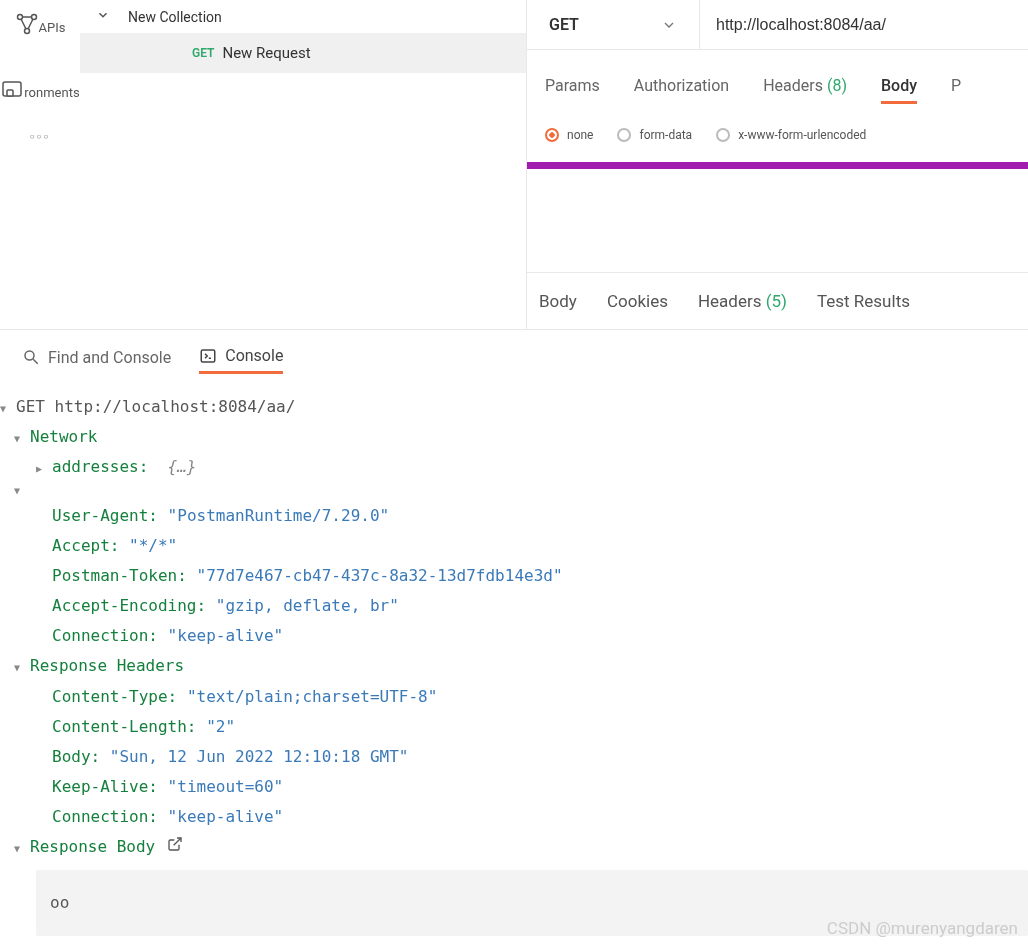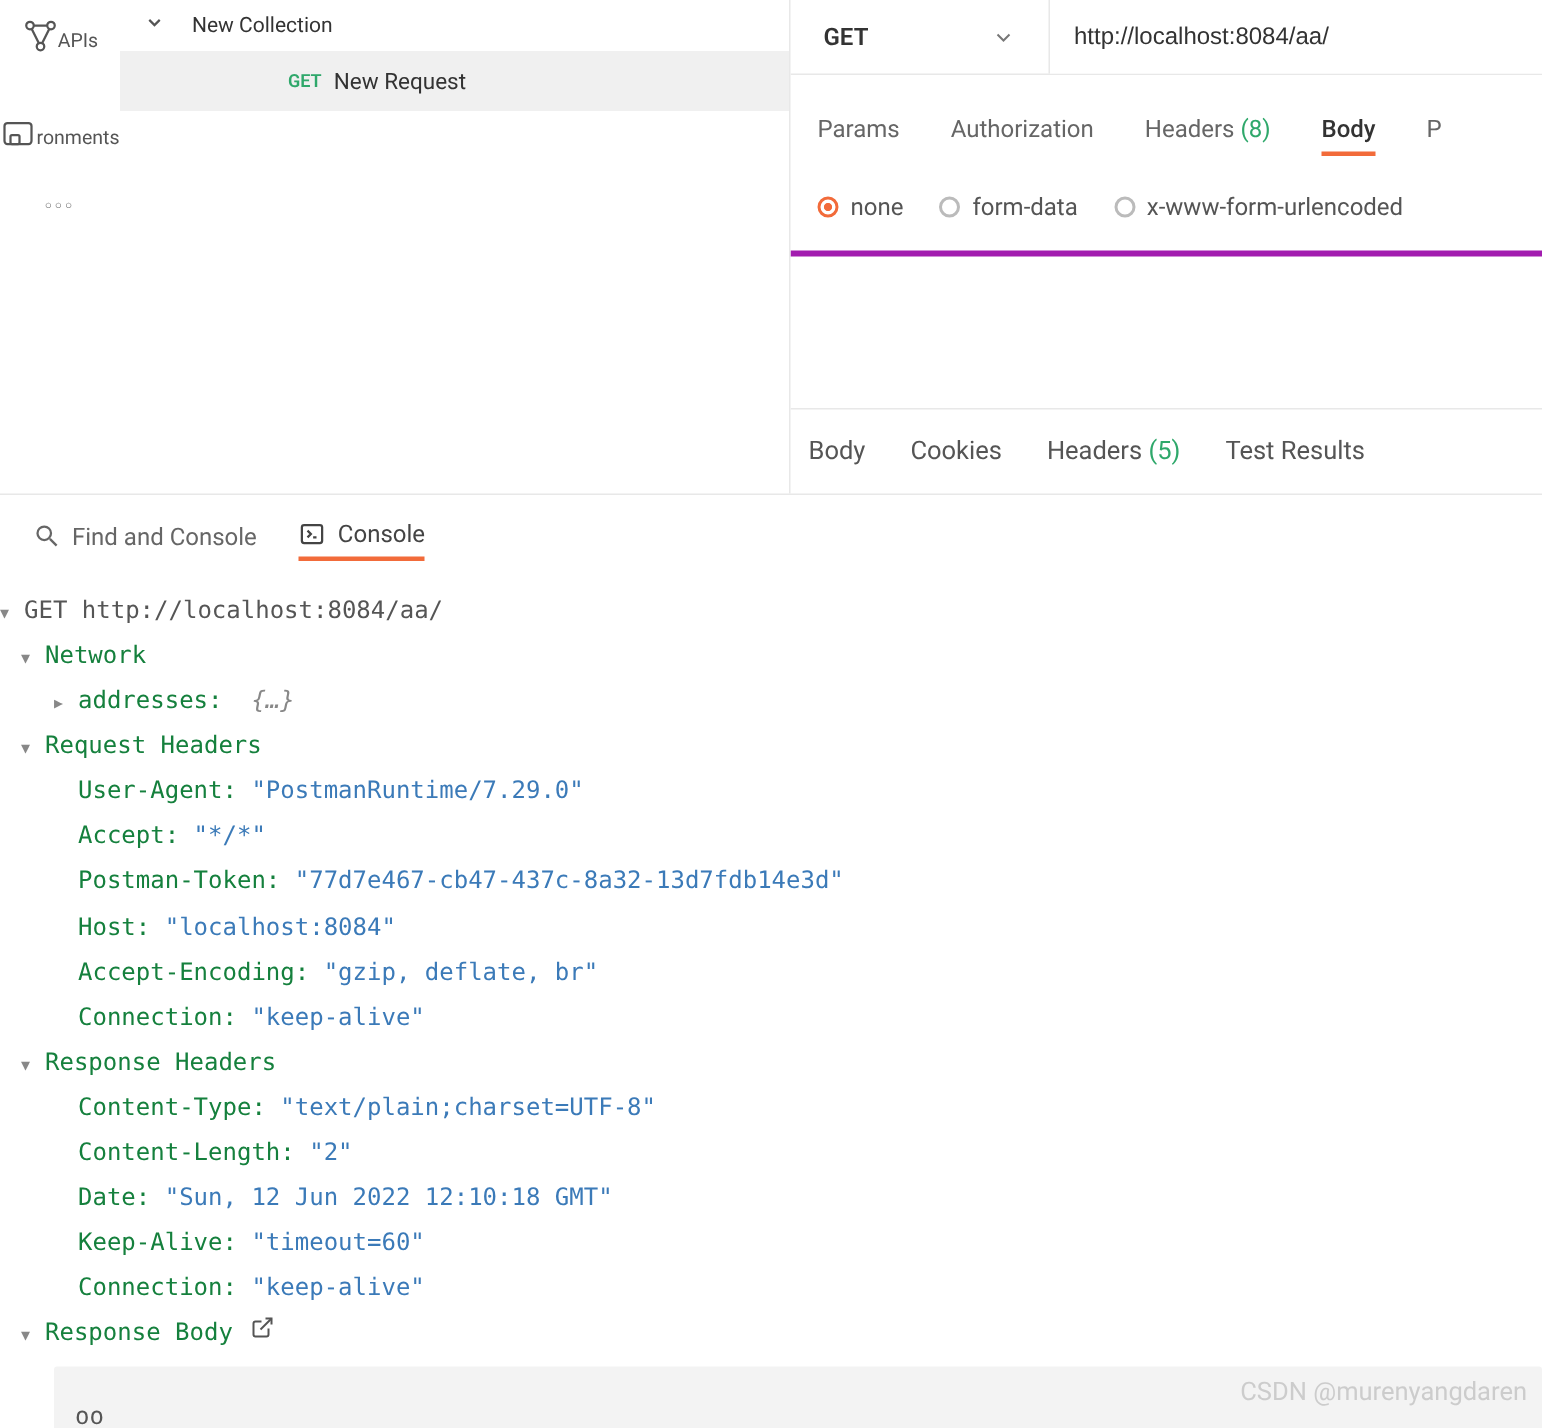--- a/index.html
+++ b/index.html
@@ -16,21 +16,21 @@
     .method-badge{color:#2fa86b;font-weight:600;font-size:12px;margin-right:8px}
     .right-pane{flex:1;display:flex;flex-direction:column;overflow:hidden}
     .url-bar{display:flex;align-items:center;border-bottom:1px solid #e8e8e8;height:50px}
     .method-select{width:173px;height:100%;display:flex;align-items:center;justify-content:space-between;padding:0 22px;font-size:16px;font-weight:600;color:#333;border-right:1px solid #e8e8e8;cursor:pointer}
     .method-select svg{width:16px;height:16px;color:#777}
     .url-input{flex:1;padding:0 16px;font-size:16px;color:#333;border:none;outline:none;height:100%}
     .req-tabs{display:flex;gap:34px;padding:26px 18px 14px;font-size:16px}
     .req-tab{color:#666;cursor:pointer;padding-bottom:6px}
     .req-tab .count{color:#2fa86b}
     .req-tab.active{color:#333;font-weight:500;border-bottom:3px solid #f26b3a}
-    .body-types{display:flex;gap:24px;padding:10px 18px 20px;font-size:16px;color:#555;border-bottom:4px solid #a21caf}
+    .body-types{display:flex;gap:24px;padding:10px 18px 20px;font-size:12px;color:#555;border-bottom:7px solid #a21caf}
     .body-type{display:flex;align-items:center;gap:8px;cursor:pointer}
     .radio{width:14px;height:14px;border-radius:50%;border:2px solid #bbb;display:inline-block}
     .radio.checked{border-color:#f26b3a;background:radial-gradient(#f26b3a 35%,transparent 42%)}
     .body-empty{flex:1}
     .resp-tabs{display:flex;gap:30px;padding:18px 12px;font-size:17px;border-top:1px solid #e8e8e8}
     .resp-tab{color:#555;cursor:pointer}
     .resp-tab .count{color:#2fa86b}
     .bottom-tabs{display:flex;gap:28px;padding:16px 22px 10px}
     .bottom-tab{display:flex;align-items:center;gap:8px;color:#666;font-size:16px;cursor:pointer;padding-bottom:6px}
     .bottom-tab.active{color:#444;border-bottom:3px solid #f26b3a}
@@ -164,38 +164,36 @@
     <span class="caret">▼</span>
     <span class="key">Network</span>
   </div>
   <div class="row ind2">
     <span class="caret">▶</span>
     <span class="key">addresses:</span>&nbsp;&nbsp;
     <span class="braces">{…}</span>
   </div>
   <div class="row ind1">
     <span class="caret">▼</span>
-    <span class="key">Request Headers</span>
   </div>
   <div id="req-headers">
       <div class="row ind2"><span class="caret"></span><span class="key">User-Agent:</span>&nbsp;<span class="val">"PostmanRuntime/7.29.0"</span></div>
       <div class="row ind2"><span class="caret"></span><span class="key">Accept:</span>&nbsp;<span class="val">"*/*"</span></div>
       <div class="row ind2"><span class="caret"></span><span class="key">Postman-Token:</span>&nbsp;<span class="val">"77d7e467-cb47-437c-8a32-13d7fdb14e3d"</span></div>
-      <div class="row ind2"><span class="caret"></span><span class="key">Host:</span>&nbsp;<span class="val">"localhost:8084"</span></div>
       <div class="row ind2"><span class="caret"></span><span class="key">Accept-Encoding:</span>&nbsp;<span class="val">"gzip, deflate, br"</span></div>
       <div class="row ind2"><span class="caret"></span><span class="key">Connection:</span>&nbsp;<span class="val">"keep-alive"</span></div>
     </div>
   <div class="row ind1">
     <span class="caret">▼</span>
     <span class="key">Response Headers</span>
   </div>
   <div id="resp-headers">
       <div class="row ind2"><span class="caret"></span><span class="key">Content-Type:</span>&nbsp;<span class="val">"text/plain;charset=UTF-8"</span></div>
       <div class="row ind2"><span class="caret"></span><span class="key">Content-Length:</span>&nbsp;<span class="val">"2"</span></div>
-      <div class="row ind2"><span class="caret"></span><span class="key">Date:</span>&nbsp;<span class="val">"Sun, 12 Jun 2022 12:10:18 GMT"</span></div>
+      <div class="row ind2"><span class="caret"></span><span class="key">Body:</span>&nbsp;<span class="val">"Sun, 12 Jun 2022 12:10:18 GMT"</span></div>
       <div class="row ind2"><span class="caret"></span><span class="key">Keep-Alive:</span>&nbsp;<span class="val">"timeout=60"</span></div>
       <div class="row ind2"><span class="caret"></span><span class="key">Connection:</span>&nbsp;<span class="val">"keep-alive"</span></div>
     </div>
   <div class="row ind1">
     <span class="caret">▼</span>
     <span class="key">Response Body</span>
     <span class="open-ext">
       <svg width="16" height="16" viewBox="0 0 24 24" fill="none" stroke="#555" stroke-width="2">
           <path d="M18 13v6a2 2 0 0 1-2 2H5a2 2 0 0 1-2-2V8a2 2 0 0 1 2-2h6"></path>
           <polyline points="15 3 21 3 21 9"></polyline>

